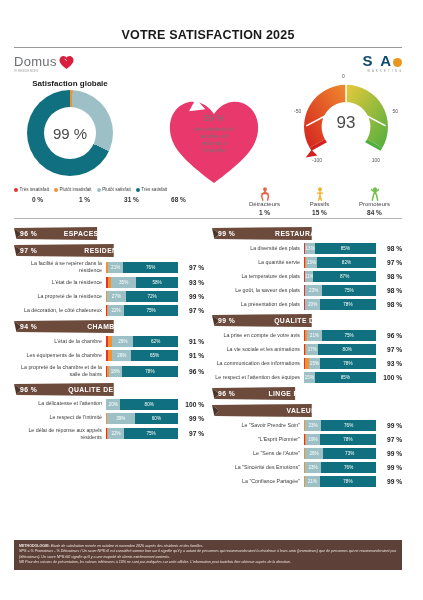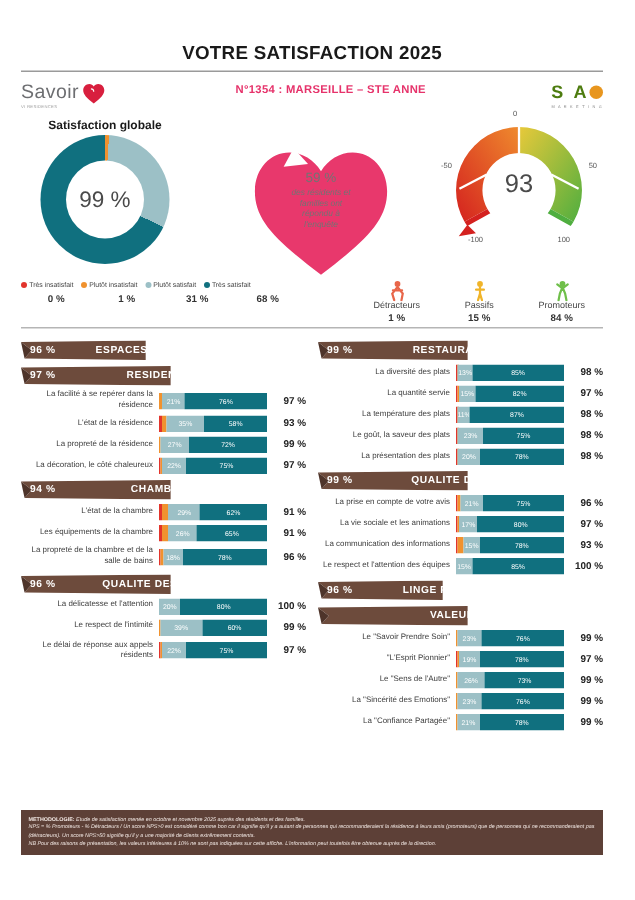--- a/index.html
+++ b/index.html
@@ -18,21 +18,21 @@
   .hr-top{border:0;border-top:1px solid #9a9a9a;margin:5px 0 0 0;}
   .header-row{display:flex;align-items:flex-start;justify-content:space-between;margin-top:4px;}
   .logo-left{width:95px;display:flex;align-items:center;gap:2px;}
   .logo-domus-text{font-size:13px;color:#6d6e71;letter-spacing:.3px;font-family:"Liberation Sans",sans-serif;}
   .logo-domus-sub{font-size:2.8px;color:#9a9a9a;letter-spacing:.2px;display:block;margin-top:-1px;}
   .heart-logo{width:15px;height:15px;position:relative;display:inline-block;}
   .center-head{flex:1;text-align:center;}
   .res-title{font-size:9.5px;font-weight:bold;color:#222;}
   .res-sub{font-size:7.5px;font-weight:bold;color:#e6336b;margin-top:3px;letter-spacing:.2px;}
   .logo-right{width:70px;text-align:right;}
-  .sad{font-size:12px;font-weight:bold;color:#4d7c0f;letter-spacing:2px;display:inline-block;}
+  .sad{font-size:15px;font-weight:bold;color:#0c4a6e;letter-spacing:2px;display:inline-block;}
   .sad .dot{display:inline-block;width:9px;height:9px;border-radius:50%;background:#e8961e;position:relative;top:1px;}
   .sad-sub{font-size:2.6px;letter-spacing:.8px;color:#8a8a8a;display:block;text-align:right;margin-top:0px;}
 
   
   .charts{display:flex;justify-content:space-between;margin-top:6px;align-items:flex-start;gap:40px;}
   .chart-block{text-align:center;}
   .chart-title{font-size:8px;font-weight:bold;color:#1a1a1a;margin-bottom:2px;}
   .donut-wrap{position:relative;width:86px;height:86px;margin:0 auto;}
   .donut{width:86px;height:86px;border-radius:50%;}
   .donut-hole{
@@ -107,32 +107,31 @@
 <body>
 
 <div class="page">
 
   <div class="main-title">VOTRE SATISFACTION 2025</div>
   <hr class="hr-top">
 
   <div class="header-row">
     <div class="logo-left">
       <div>
-        <span class="logo-domus-text">Savoir</span>
+        <span class="logo-domus-text">Domus</span>
         <span class="logo-domus-sub">VI  RESIDENCES</span>
       </div>
       <span class="heart-logo">
         <svg viewBox="0 0 32 30" width="15" height="15">
             <path d="M16 29C6 21 1 16 1 10 1 5 5 1 9.5 1 12.5 1 14.8 2.6 16 4.8 17.2 2.6 19.5 1 22.5 1 27 1 31 5 31 10c0 6-5 11-15 19z" fill="#d81f3e"></path>
             <path d="M12 8c2.5 0 4 2 4 4" stroke="#fff" stroke-width="1.6" fill="none"></path>
           </svg>
       </span>
     </div>
     <div class="center-head">
-      <div class="res-sub">N°1354 : MARSEILLE – STE ANNE</div>
     </div>
     <div class="logo-right">
       <span class="sad"><span>S A</span><span class="dot"></span></span>
       <span class="sad-sub">M A R K E T I N G</span>
     </div>
   </div>
 
   <div class="charts">
 
     <div class="chart-block" style="width:128px;">

